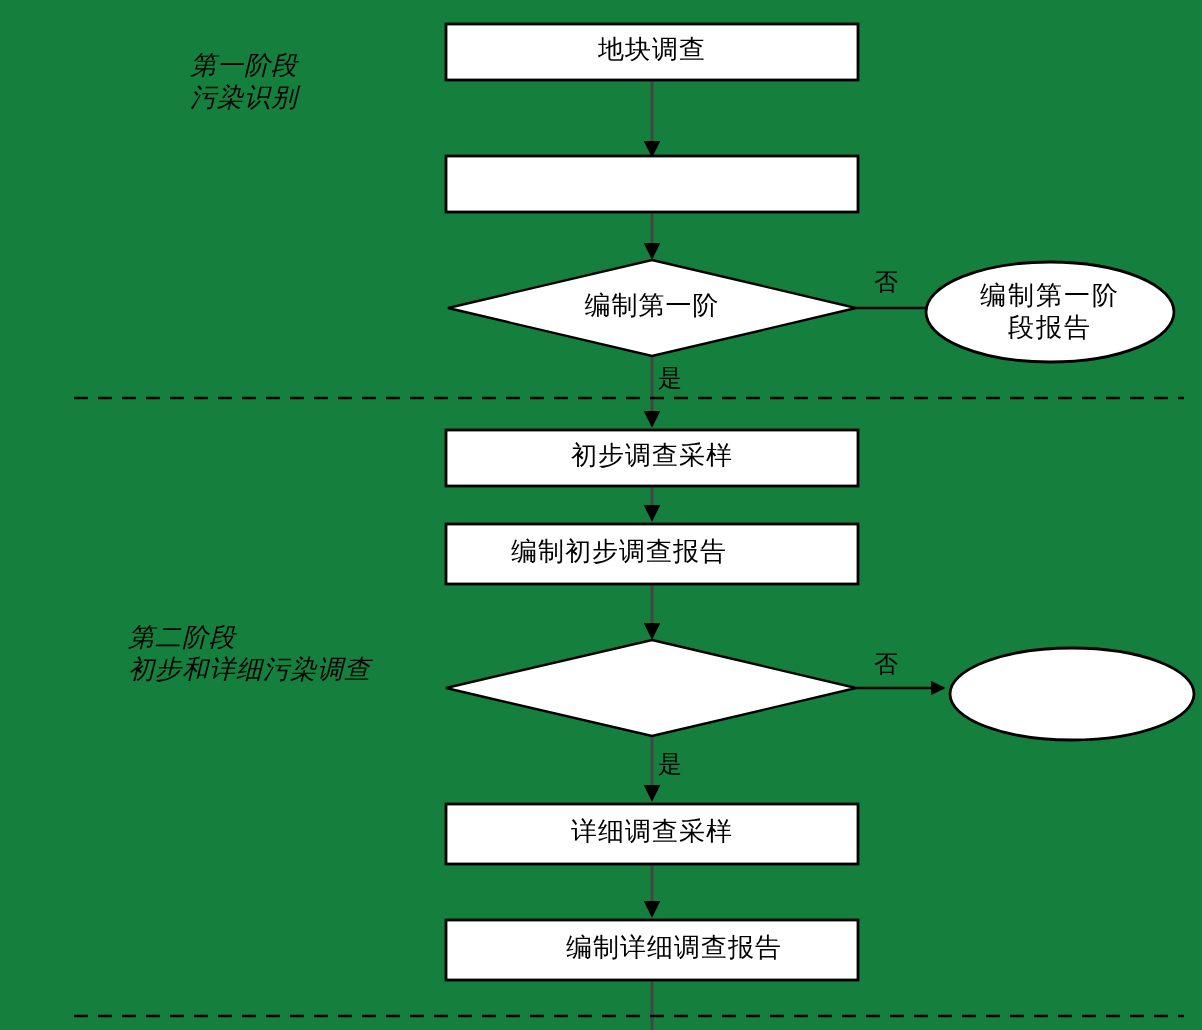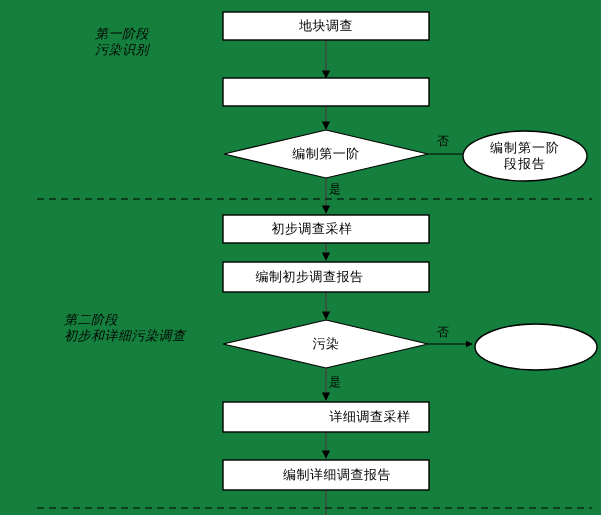--- a/index.html
+++ b/index.html
@@ -108,28 +108,27 @@
   </svg>
 
   <div class="node-text" style="left:223px; top:12px; width:206px; height:28px;">地块调查</div>
 
 
   <div class="node-text" style="left:256px; top:140px; width:140px; height:28px;">编制第一阶</div>
 
   <div class="node-text" style="left:469px; top:133px; width:112px; height:46px; letter-spacing:1px;font-family:Liberation Serif, serif;">编制第一阶
 段报告</div>
 
-  <div class="node-text" style="left:209px; top:215px; width:206px; height:28px;">初步调查采样</div>
+  <div class="node-text" style="left:223px; top:215px; width:206px; height:28px;">初步调查采样</div>
 
   <div class="node-text" style="left:223px; top:262px; width:173px; height:30px;">编制初步调查报告</div>
 
-  <div class="node-text" style="left:266px; top:330px; width:120px; height:28px;">污染</div>
 
 
-  <div class="node-text" style="left:223px; top:402px; width:206px; height:30px;padding-left:44px;">详细调查采样</div>
+  <div class="node-text" style="left:223px; top:402px; width:206px; height:30px;">详细调查采样</div>
 
   <div class="node-text" style="left:223px; top:460px; width:228px; height:30px;">编制详细调查报告</div>
 
   <div class="stage-label" style="left:95px; top:26px; width:90px;">第一阶段
 污染识别</div>
 
   <div class="stage-label" style="left:64px; top:312px; width:148px;">第二阶段
 初步和详细污染调查</div>
 
   <div class="edge-label" style="left:437px; top:134px;">否</div>

